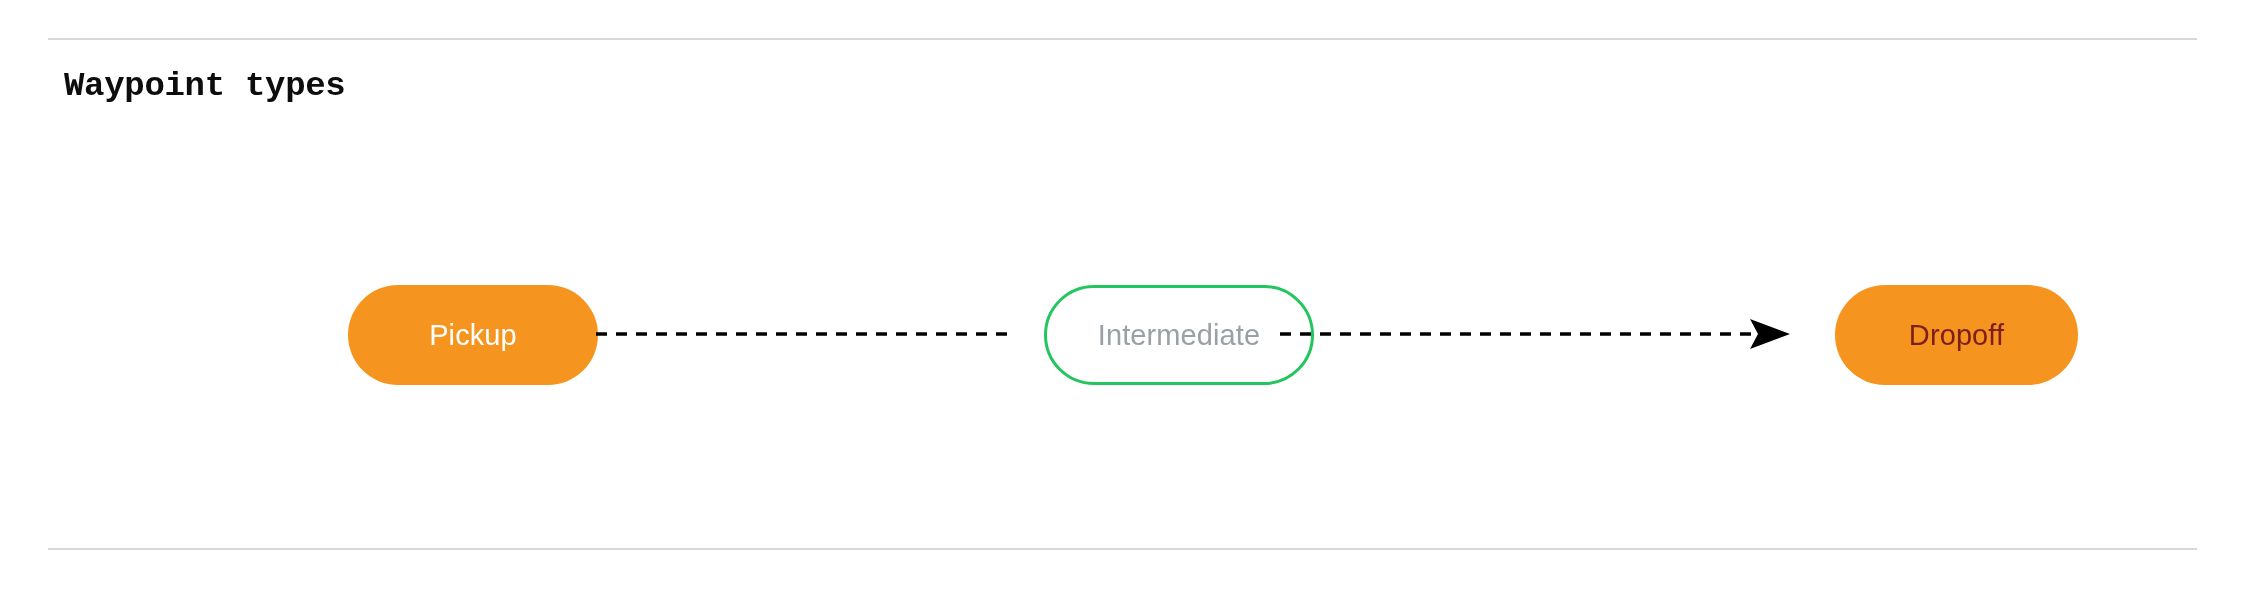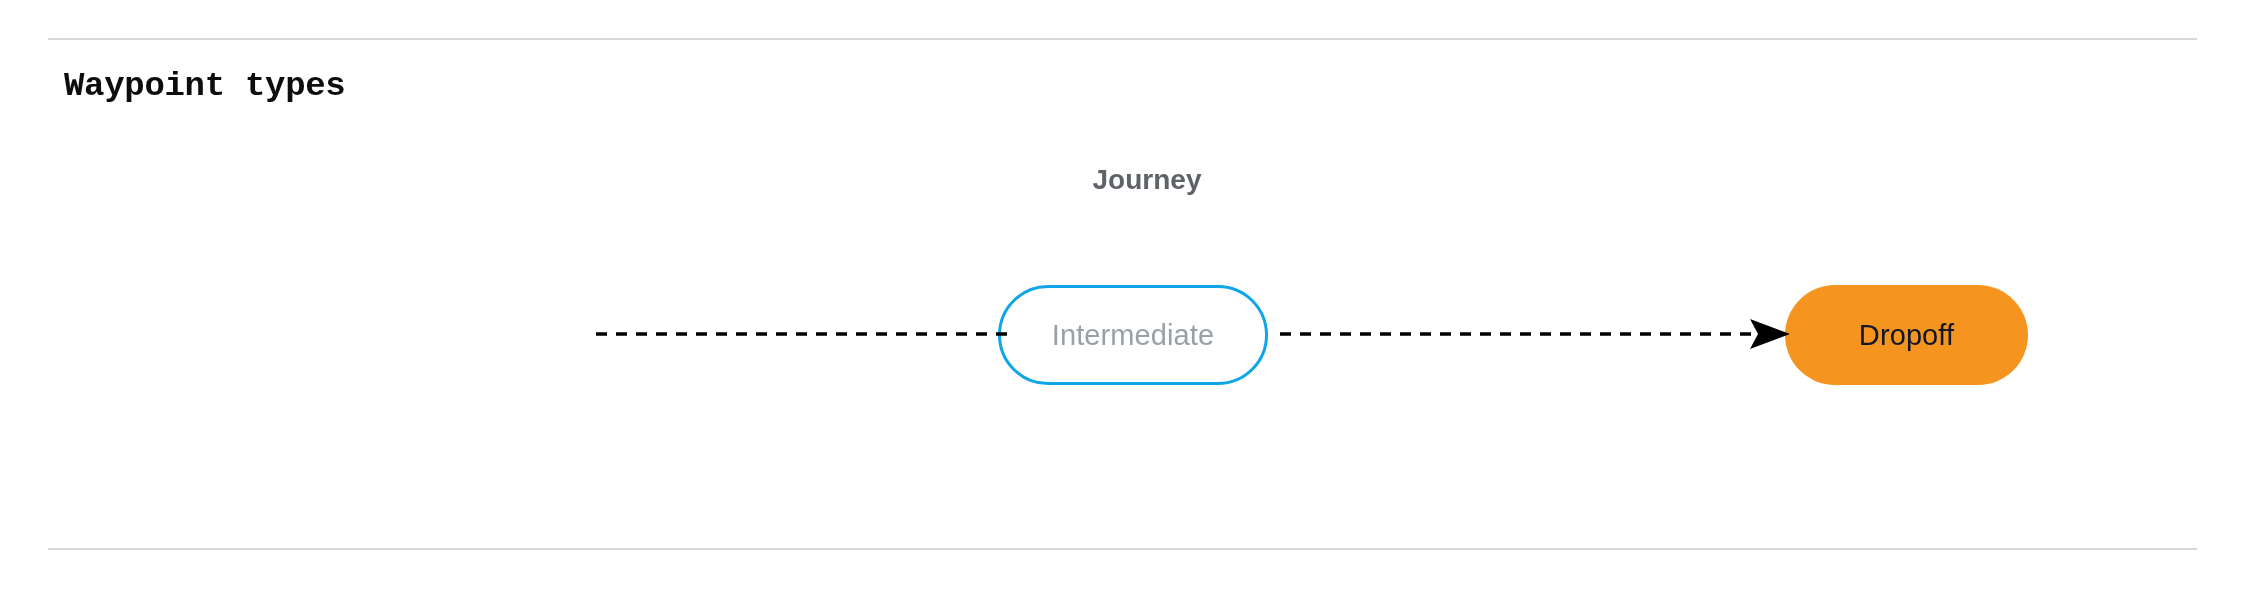--- a/index.html
+++ b/index.html
@@ -88,32 +88,32 @@
   }
 
   .node--pickup {
     left: 348px;
     width: 250px;
     background: #f5951f;
     color: #ffffff;
   }
 
   .node--intermediate {
-    left: 998px;
+    left: 1044px;
     width: 270px;
     background: #ffffff;
-    border: 3px solid #0ea5e9;
+    border: 3px solid #22c55e;
     color: #9aa0a6;
   }
 
   .node--dropoff {
-    left: 1785px;
+    left: 1835px;
     width: 243px;
     background: #f5951f;
-    color: #0f172a;
+    color: #7f1d1d;
   }
 
   
   .connector {
     position: absolute;
     top: 320px;
     height: 28px;
     overflow: visible;
   }
   .connector--one { left: 596px;  width: 420px; }
@@ -123,22 +123,24 @@
 <body>
 
 <div class="section">
 
   <div class="divider divider--top"></div>
 
   <h2 class="section-title">Waypoint types</h2>
 
   <div class="diagram">
 
-    <div class="diagram-caption">Journey</div>
 
+    <div class="node node--pickup">
+      <span>Pickup</span>
+    </div>
 
     <div class="node node--intermediate">
       <span>Intermediate</span>
     </div>
 
     <div class="node node--dropoff">
       <span>Dropoff</span>
     </div>
 
     <svg class="connector connector--one" viewBox="0 0 420 28" preserveAspectRatio="none">

